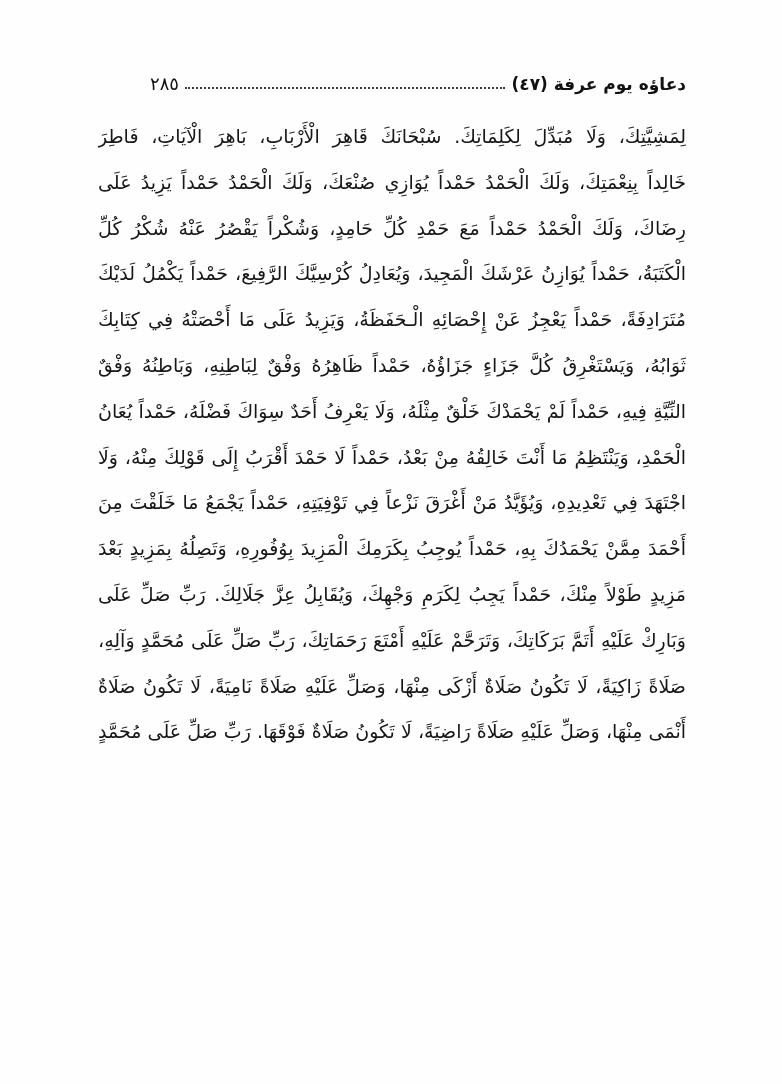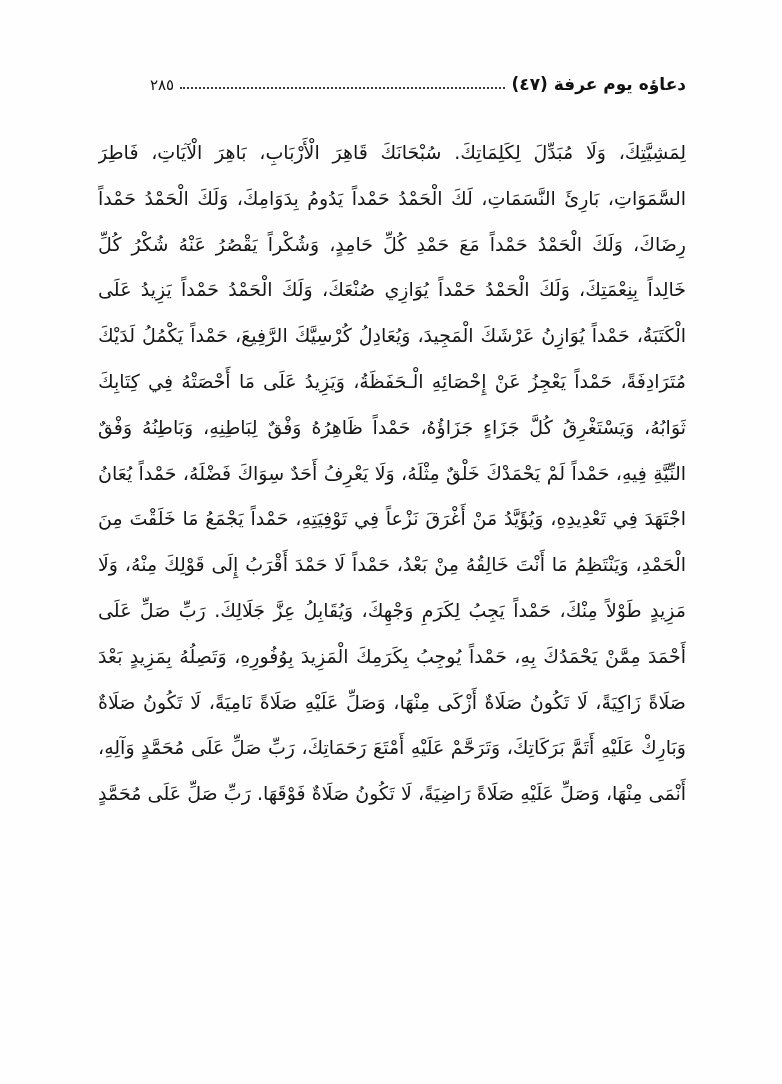--- a/index.html
+++ b/index.html
@@ -38,26 +38,26 @@
   }
   .dotted-leader {
     flex: 1 1 auto;
     height: 0;
     border-bottom: 2px dotted #3a3a3a;
     margin: 0 6px 5px 6px;
     align-self: flex-end;
   }
   .page-number {
     white-space: nowrap;
-    font-size: 15px;
+    font-size: 18px;
     font-weight: 400;
   }
   .body-text {
     position: absolute;
-    top: 130px;
+    top: 114px;
     right: 96px;
     left: 98px;
     direction: rtl;
   }
   .line {
     height: 45.8px;
     line-height: 45.8px;
     font-size: 19px;
     text-align: justify;
     text-align-last: justify;
@@ -71,29 +71,28 @@
 <div class="page">
 
   <div class="running-header">
     <span class="chapter-title">دعاؤه يوم عرفة (٤٧)</span>
     <span class="dotted-leader"></span>
     <span class="page-number">٢٨٥</span>
   </div>
 
   <div class="body-text">
     <div class="line">لِمَشِيَّتِكَ، وَلَا مُبَدِّلَ لِكَلِمَاتِكَ. سُبْحَانَكَ قَاهِرَ الْأَرْبَابِ، بَاهِرَ الْآيَاتِ، فَاطِرَ</div>
-    <div class="line">السَّمَوَاتِ، بَارِئَ النَّسَمَاتِ، لَكَ الْحَمْدُ حَمْداً يَدُومُ بِدَوَامِكَ، وَلَكَ الْحَمْدُ حَمْداً</div>
+    <div class="line">خَالِداً بِنِعْمَتِكَ، وَلَكَ الْحَمْدُ حَمْداً يُوَازِي صُنْعَكَ، وَلَكَ الْحَمْدُ حَمْداً يَزِيدُ عَلَى</div>
     <div class="line">رِضَاكَ، وَلَكَ الْحَمْدُ حَمْداً مَعَ حَمْدِ كُلِّ حَامِدٍ، وَشُكْراً يَقْصُرُ عَنْهُ شُكْرُ كُلِّ</div>
-    <div class="line">خَالِداً بِنِعْمَتِكَ، وَلَكَ الْحَمْدُ حَمْداً يُوَازِي صُنْعَكَ، وَلَكَ الْحَمْدُ حَمْداً يَزِيدُ عَلَى</div>
     <div class="line">الْكَتَبَةُ، حَمْداً يُوَازِنُ عَرْشَكَ الْمَجِيدَ، وَيُعَادِلُ كُرْسِيَّكَ الرَّفِيعَ، حَمْداً يَكْمُلُ لَدَيْكَ</div>
     <div class="line">مُتَرَادِفَةً، حَمْداً يَعْجِزُ عَنْ إِحْصَائِهِ الْـحَفَظَةُ، وَيَزِيدُ عَلَى مَا أَحْصَتْهُ فِي كِتَابِكَ</div>
     <div class="line">ثَوَابُهُ، وَيَسْتَغْرِقُ كُلَّ جَزَاءٍ جَزَاؤُهُ، حَمْداً ظَاهِرُهُ وَفْقٌ لِبَاطِنِهِ، وَبَاطِنُهُ وَفْقٌ لِصِدْقِ</div>
     <div class="line">النِّيَّةِ فِيهِ، حَمْداً لَمْ يَحْمَدْكَ خَلْقٌ مِثْلَهُ، وَلَا يَعْرِفُ أَحَدٌ سِوَاكَ فَضْلَهُ، حَمْداً يُعَانُ مَنِ</div>
+    <div class="line">الْحَمْدِ، وَيَنْتَظِمُ مَا أَنْتَ خَالِقُهُ مِنْ بَعْدُ، حَمْداً لَا حَمْدَ أَقْرَبُ إِلَى قَوْلِكَ مِنْهُ، وَلَا</div>
     <div class="line">اجْتَهَدَ فِي تَعْدِيدِهِ، وَيُؤَيَّدُ مَنْ أَغْرَقَ نَزْعاً فِي تَوْفِيَتِهِ، حَمْداً يَجْمَعُ مَا خَلَقْتَ مِنَ</div>
-    <div class="line">الْحَمْدِ، وَيَنْتَظِمُ مَا أَنْتَ خَالِقُهُ مِنْ بَعْدُ، حَمْداً لَا حَمْدَ أَقْرَبُ إِلَى قَوْلِكَ مِنْهُ، وَلَا</div>
+    <div class="line">أَحْمَدَ مِمَّنْ يَحْمَدُكَ بِهِ، حَمْداً يُوجِبُ بِكَرَمِكَ الْمَزِيدَ بِوُفُورِهِ، وَتَصِلُهُ بِمَزِيدٍ بَعْدَ</div>
     <div class="line">مَزِيدٍ طَوْلاً مِنْكَ، حَمْداً يَجِبُ لِكَرَمِ وَجْهِكَ، وَيُقَابِلُ عِزَّ جَلَالِكَ. رَبِّ صَلِّ عَلَى</div>
-    <div class="line">أَحْمَدَ مِمَّنْ يَحْمَدُكَ بِهِ، حَمْداً يُوجِبُ بِكَرَمِكَ الْمَزِيدَ بِوُفُورِهِ، وَتَصِلُهُ بِمَزِيدٍ بَعْدَ</div>
+    <div class="line">وَبَارِكْ عَلَيْهِ أَتَمَّ بَرَكَاتِكَ، وَتَرَحَّمْ عَلَيْهِ أَمْتَعَ رَحَمَاتِكَ، رَبِّ صَلِّ عَلَى مُحَمَّدٍ وَآلِهِ،</div>
     <div class="line">صَلَاةً زَاكِيَةً، لَا تَكُونُ صَلَاةٌ أَزْكَى مِنْهَا، وَصَلِّ عَلَيْهِ صَلَاةً نَامِيَةً، لَا تَكُونُ صَلَاةٌ</div>
-    <div class="line">وَبَارِكْ عَلَيْهِ أَتَمَّ بَرَكَاتِكَ، وَتَرَحَّمْ عَلَيْهِ أَمْتَعَ رَحَمَاتِكَ، رَبِّ صَلِّ عَلَى مُحَمَّدٍ وَآلِهِ،</div>
     <div class="line">أَنْمَى مِنْهَا، وَصَلِّ عَلَيْهِ صَلَاةً رَاضِيَةً، لَا تَكُونُ صَلَاةٌ فَوْقَهَا. رَبِّ صَلِّ عَلَى مُحَمَّدٍ</div>
   </div>
 
 </div>
 
 </body></html>

